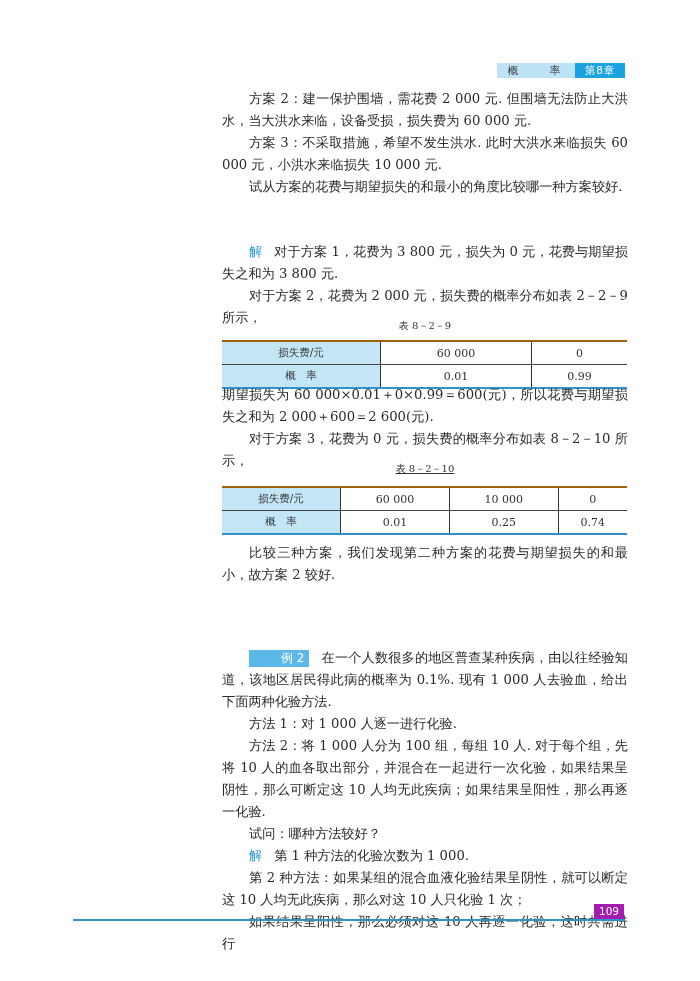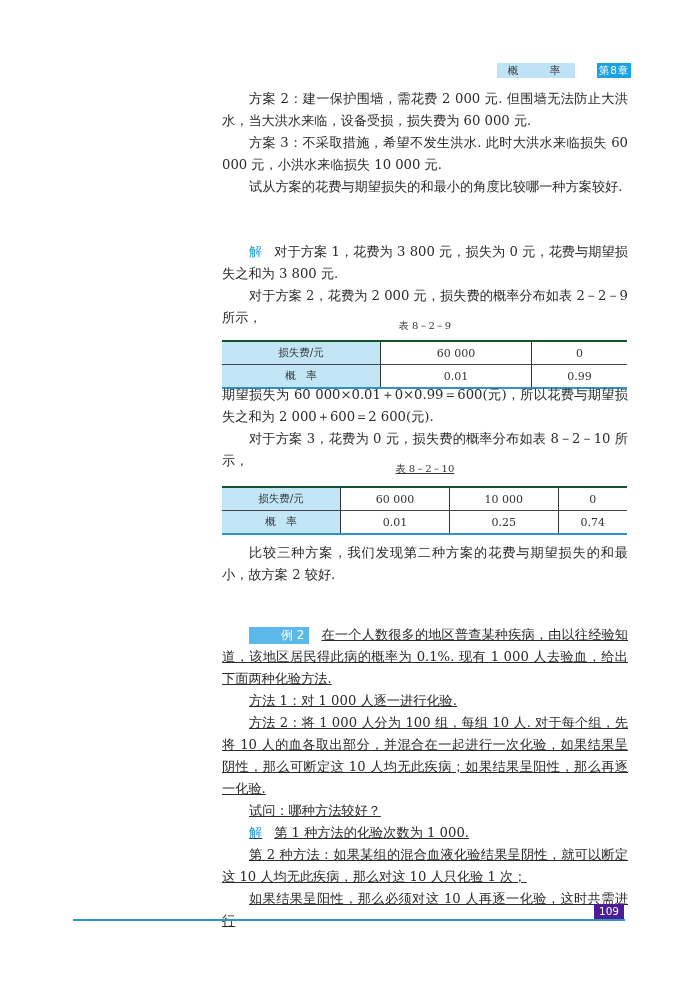--- a/index.html
+++ b/index.html
@@ -1,33 +1,33 @@
 <!DOCTYPE html>
 <html><head>
 <meta charset="utf-8">
 <style>
   html, body { margin:0; padding:0; background:#ffffff; }
   body { width:700px; height:981px; position:relative; overflow:hidden;
          font-family:"DejaVu Serif","Liberation Serif",serif; color:#2a2a2a; }
   .hdr { position:absolute; top:63px; left:497px; height:15px; display:flex; font-family:"DejaVu Sans","Liberation Sans",sans-serif; font-size:10.5px; }
   .hdr .sec { width:78px; background:#bfe3f6; color:#333; display:flex; justify-content:center; align-items:center; letter-spacing:14px; padding-left:10px; box-sizing:border-box; }
-  .hdr .chap { width:34px; background:#1aa3e0; color:#fff; display:flex; justify-content:center; align-items:center; letter-spacing:1px;margin-left:22px; }
+  .hdr .chap { width:50px; background:#1aa3e0; color:#fff; display:flex; justify-content:center; align-items:center; letter-spacing:1px; }
   .txt { position:absolute; left:222px; width:406px; font-size:13.2px; line-height:22px; }
   .p { margin:0; text-align:justify; text-align-last:left; white-space:normal; }
   .ind { text-indent:27px; }
   .jie { color:#2a9ad6; margin-right:12px; }
   .cap { position:absolute; left:222px; width:406px; text-align:center; font-size:10px; line-height:16px; color:#333; }
   table.t { position:absolute; left:222px; width:405px; border-collapse:collapse; font-size:11px; color:#333; }
   table.t td { height:22px; text-align:center; border-left:1.2px solid #333; padding:0; }
   table.t td:first-child { border-left:none; background:#c3e6f7; font-family:"DejaVu Sans","Liberation Sans",sans-serif; font-size:10.5px; }
-  table.t tr.r1 td { border-top:2px solid #14532d; border-bottom:1.2px solid #444; }
+  table.t tr.r1 td { border-top:2px solid #a16207; border-bottom:1.2px solid #444; }
   table.t tr.r2 td { border-bottom:2px solid #2e93c8; }
   .ex { display:inline-block; background:#5bb8e8; color:#fff; font-family:"DejaVu Sans","Liberation Sans",sans-serif; font-size:12px; padding:0 5px; line-height:17px; margin-right:12px; }
   .rule { position:absolute; left:73px; top:919px; width:552px; height:1.5px; background:#2e93c8; }
-  .pg { position:absolute; left:594px; top:904px; width:30px; height:15px; background:#4c1d95; color:#fff; font-family:"DejaVu Sans","Liberation Sans",sans-serif; font-size:10.5px; text-align:center; line-height:15px; }
+  .pg { position:absolute; left:594px; top:904px; width:30px; height:15px; background:#a21caf; color:#fff; font-family:"DejaVu Sans","Liberation Sans",sans-serif; font-size:10.5px; text-align:center; line-height:15px; }
 </style>
 </head>
 <body>
 
 <div class="hdr">
   <div class="sec">概 率</div>
   <div class="chap">第8章</div>
 </div>
 
 <div class="txt" style="top:88px;">
@@ -77,21 +77,21 @@
     <td>0.25</td>
     <td>0.74</td>
   </tr>
 </tbody>
   </table>
 
 <div class="txt" style="top:542px;">
   <p class="p ind">比较三种方案，我们发现第二种方案的花费与期望损失的和最小，故方案 2 较好.</p>
 </div>
 
-<div class="txt" style="top:624px;text-decoration:underline;">
+<div class="txt" style="top:647px;">
   <p class="p ind"><span class="ex">例 2</span><span>在一个人数很多的地区普查某种疾病，由以往经验知道，该地区居民得此病的概率为 0.1%. 现有 1 000 人去验血，给出下面两种化验方法.</span></p>
   <p class="p ind">方法 1：对 1 000 人逐一进行化验.</p>
   <p class="p ind">方法 2：将 1 000 人分为 100 组，每组 10 人. 对于每个组，先将 10 人的血各取出部分，并混合在一起进行一次化验，如果结果呈阴性，那么可断定这 10 人均无此疾病；如果结果呈阳性，那么再逐一化验.</p>
   <p class="p ind">试问：哪种方法较好？</p>
   <p class="p ind"><span class="jie">解</span><span>第 1 种方法的化验次数为 1 000.</span></p>
   <p class="p ind">第 2 种方法：如果某组的混合血液化验结果呈阴性，就可以断定这 10 人均无此疾病，那么对这 10 人只化验 1 次；</p>
   <p class="p ind">如果结果呈阳性，那么必须对这 10 人再逐一化验，这时共需进行</p>
 </div>
 
 <div class="pg">109</div>

